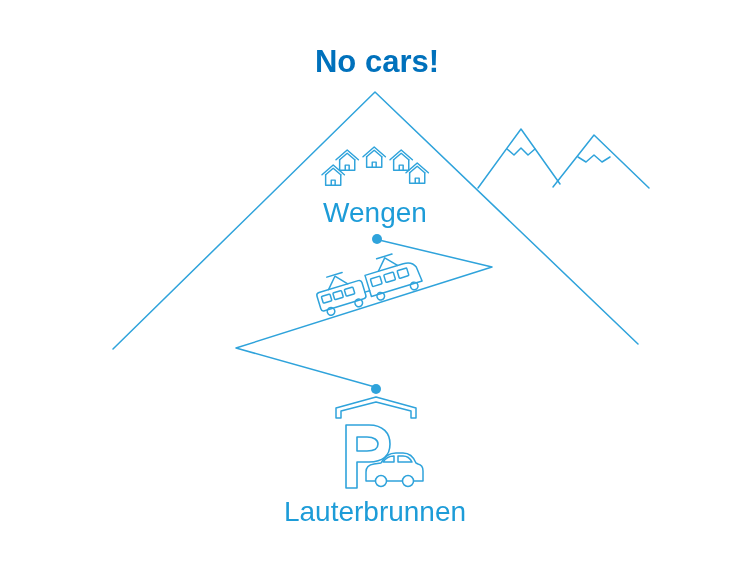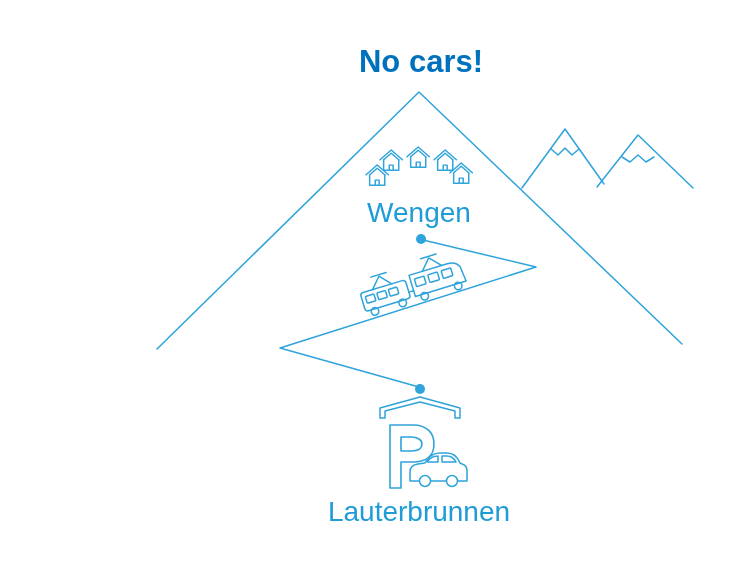--- a/index.html
+++ b/index.html
@@ -13,21 +13,20 @@
     padding: 0;
     background: var(--background);
   }
   .stage {
     position: relative;
     width: 694px;
     height: 566px;
     background: var(--background);
     overflow: hidden;
     font-family: "Liberation Sans", sans-serif;
-    padding-left: 44px;
   }
   svg { display: block; }
   .stroke {
     fill: none;
     stroke: var(--line);
     stroke-width: 1.5;
     stroke-linecap: round;
     stroke-linejoin: round;
   }
   #house path { stroke-width: 1.05; }

